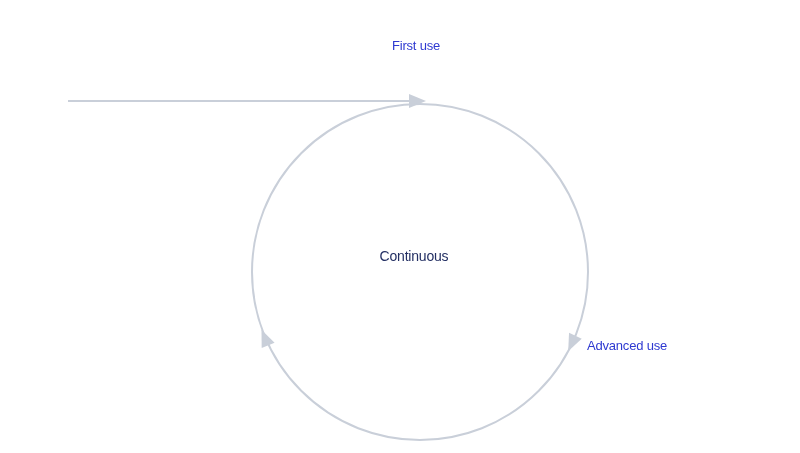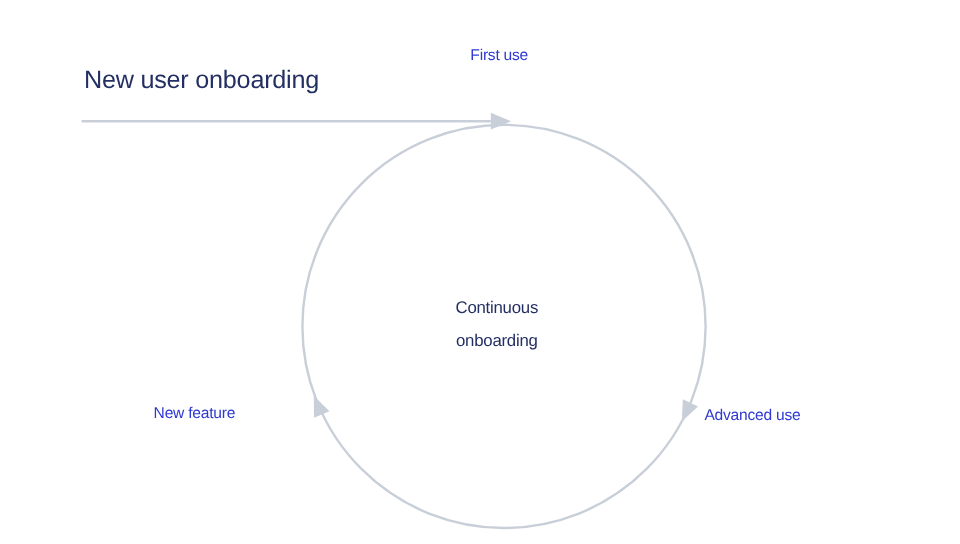--- a/index.html
+++ b/index.html
@@ -66,28 +66,25 @@
 
     <polygon class="arrowhead" points="409,94 426,101 409,108"></polygon>
 
     <circle class="arc" cx="420" cy="272" r="168"></circle>
 
     <polygon class="arrowhead" points="-8,-7 -8,7 9,0" transform="translate(572,343) rotate(115)"></polygon>
 
     <polygon class="arrowhead" points="-8,-7 -8,7 9,0" transform="translate(265,338) rotate(247)"></polygon>
   </svg>
 
-  <div class="intro-label">New user onboarding</div>
 
   <div class="step step-top">
     <div>First use</div>
   </div>
 
   <div class="step step-right">Advanced use</div>
 
-  <div class="step step-left">New feature</div>
 
   <div class="center-label">
     <div>Continuous</div>
-    <div>onboarding</div>
   </div>
 
 </div>
 
 </body></html>

